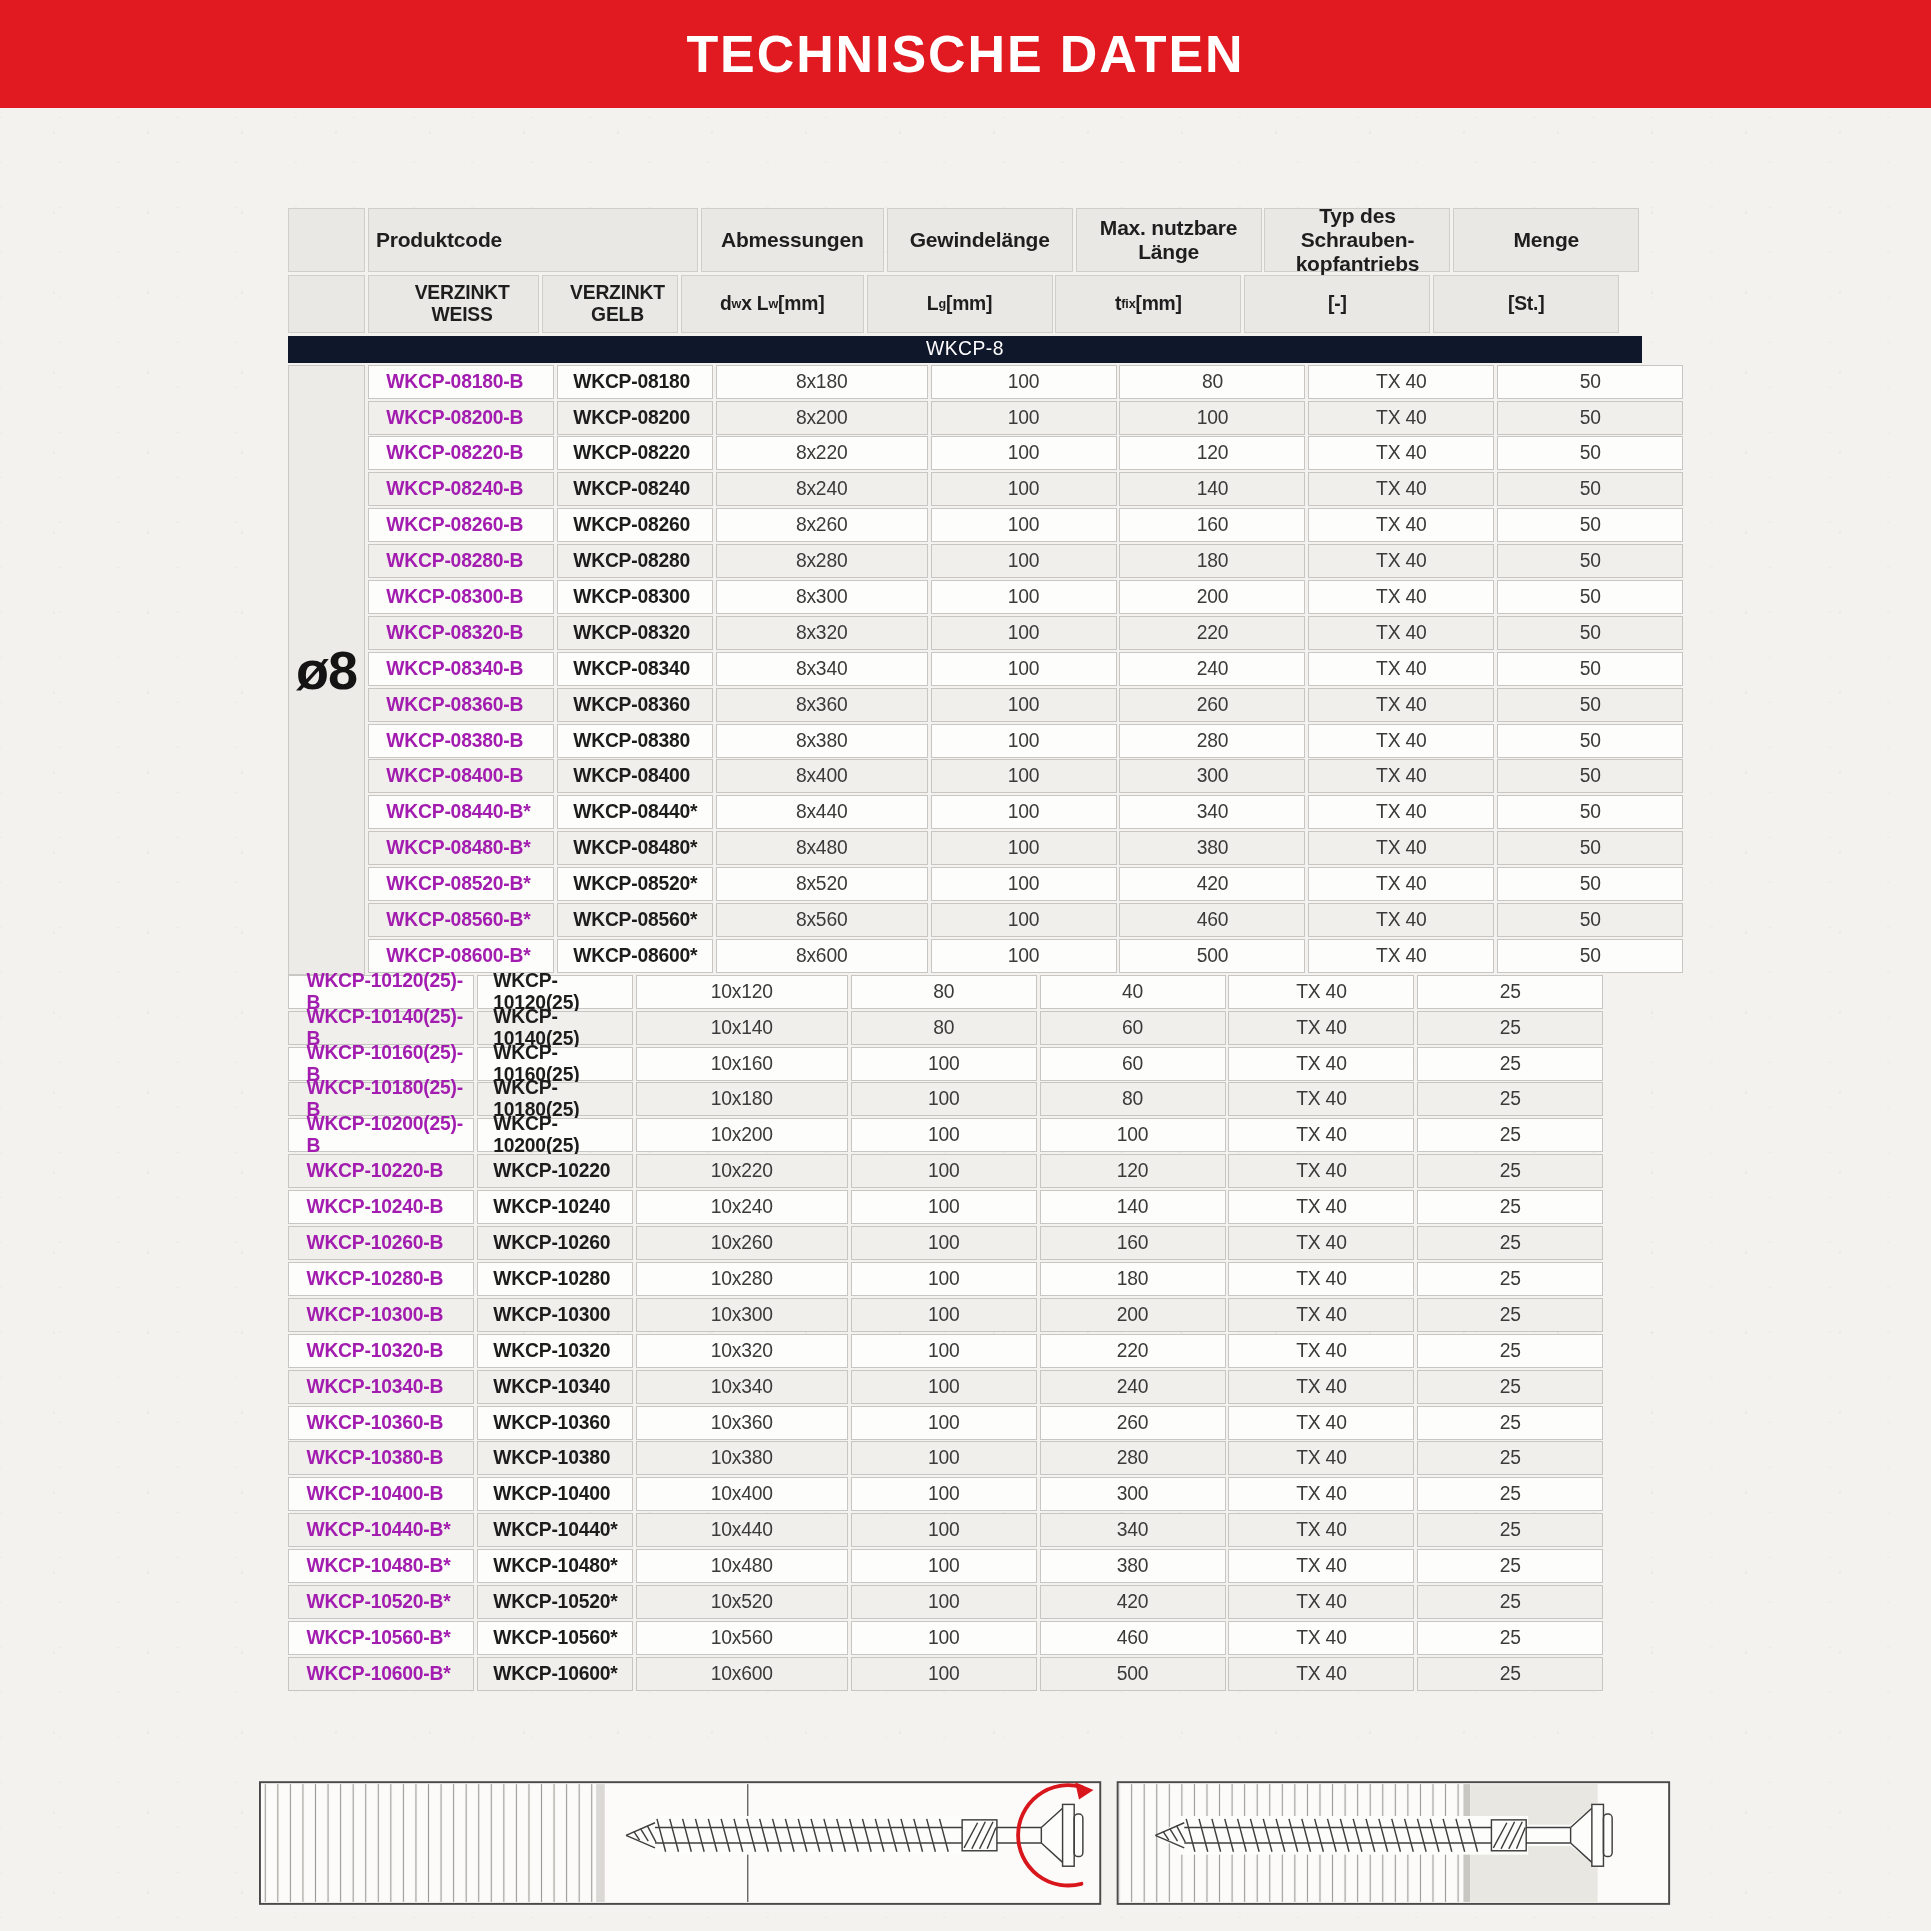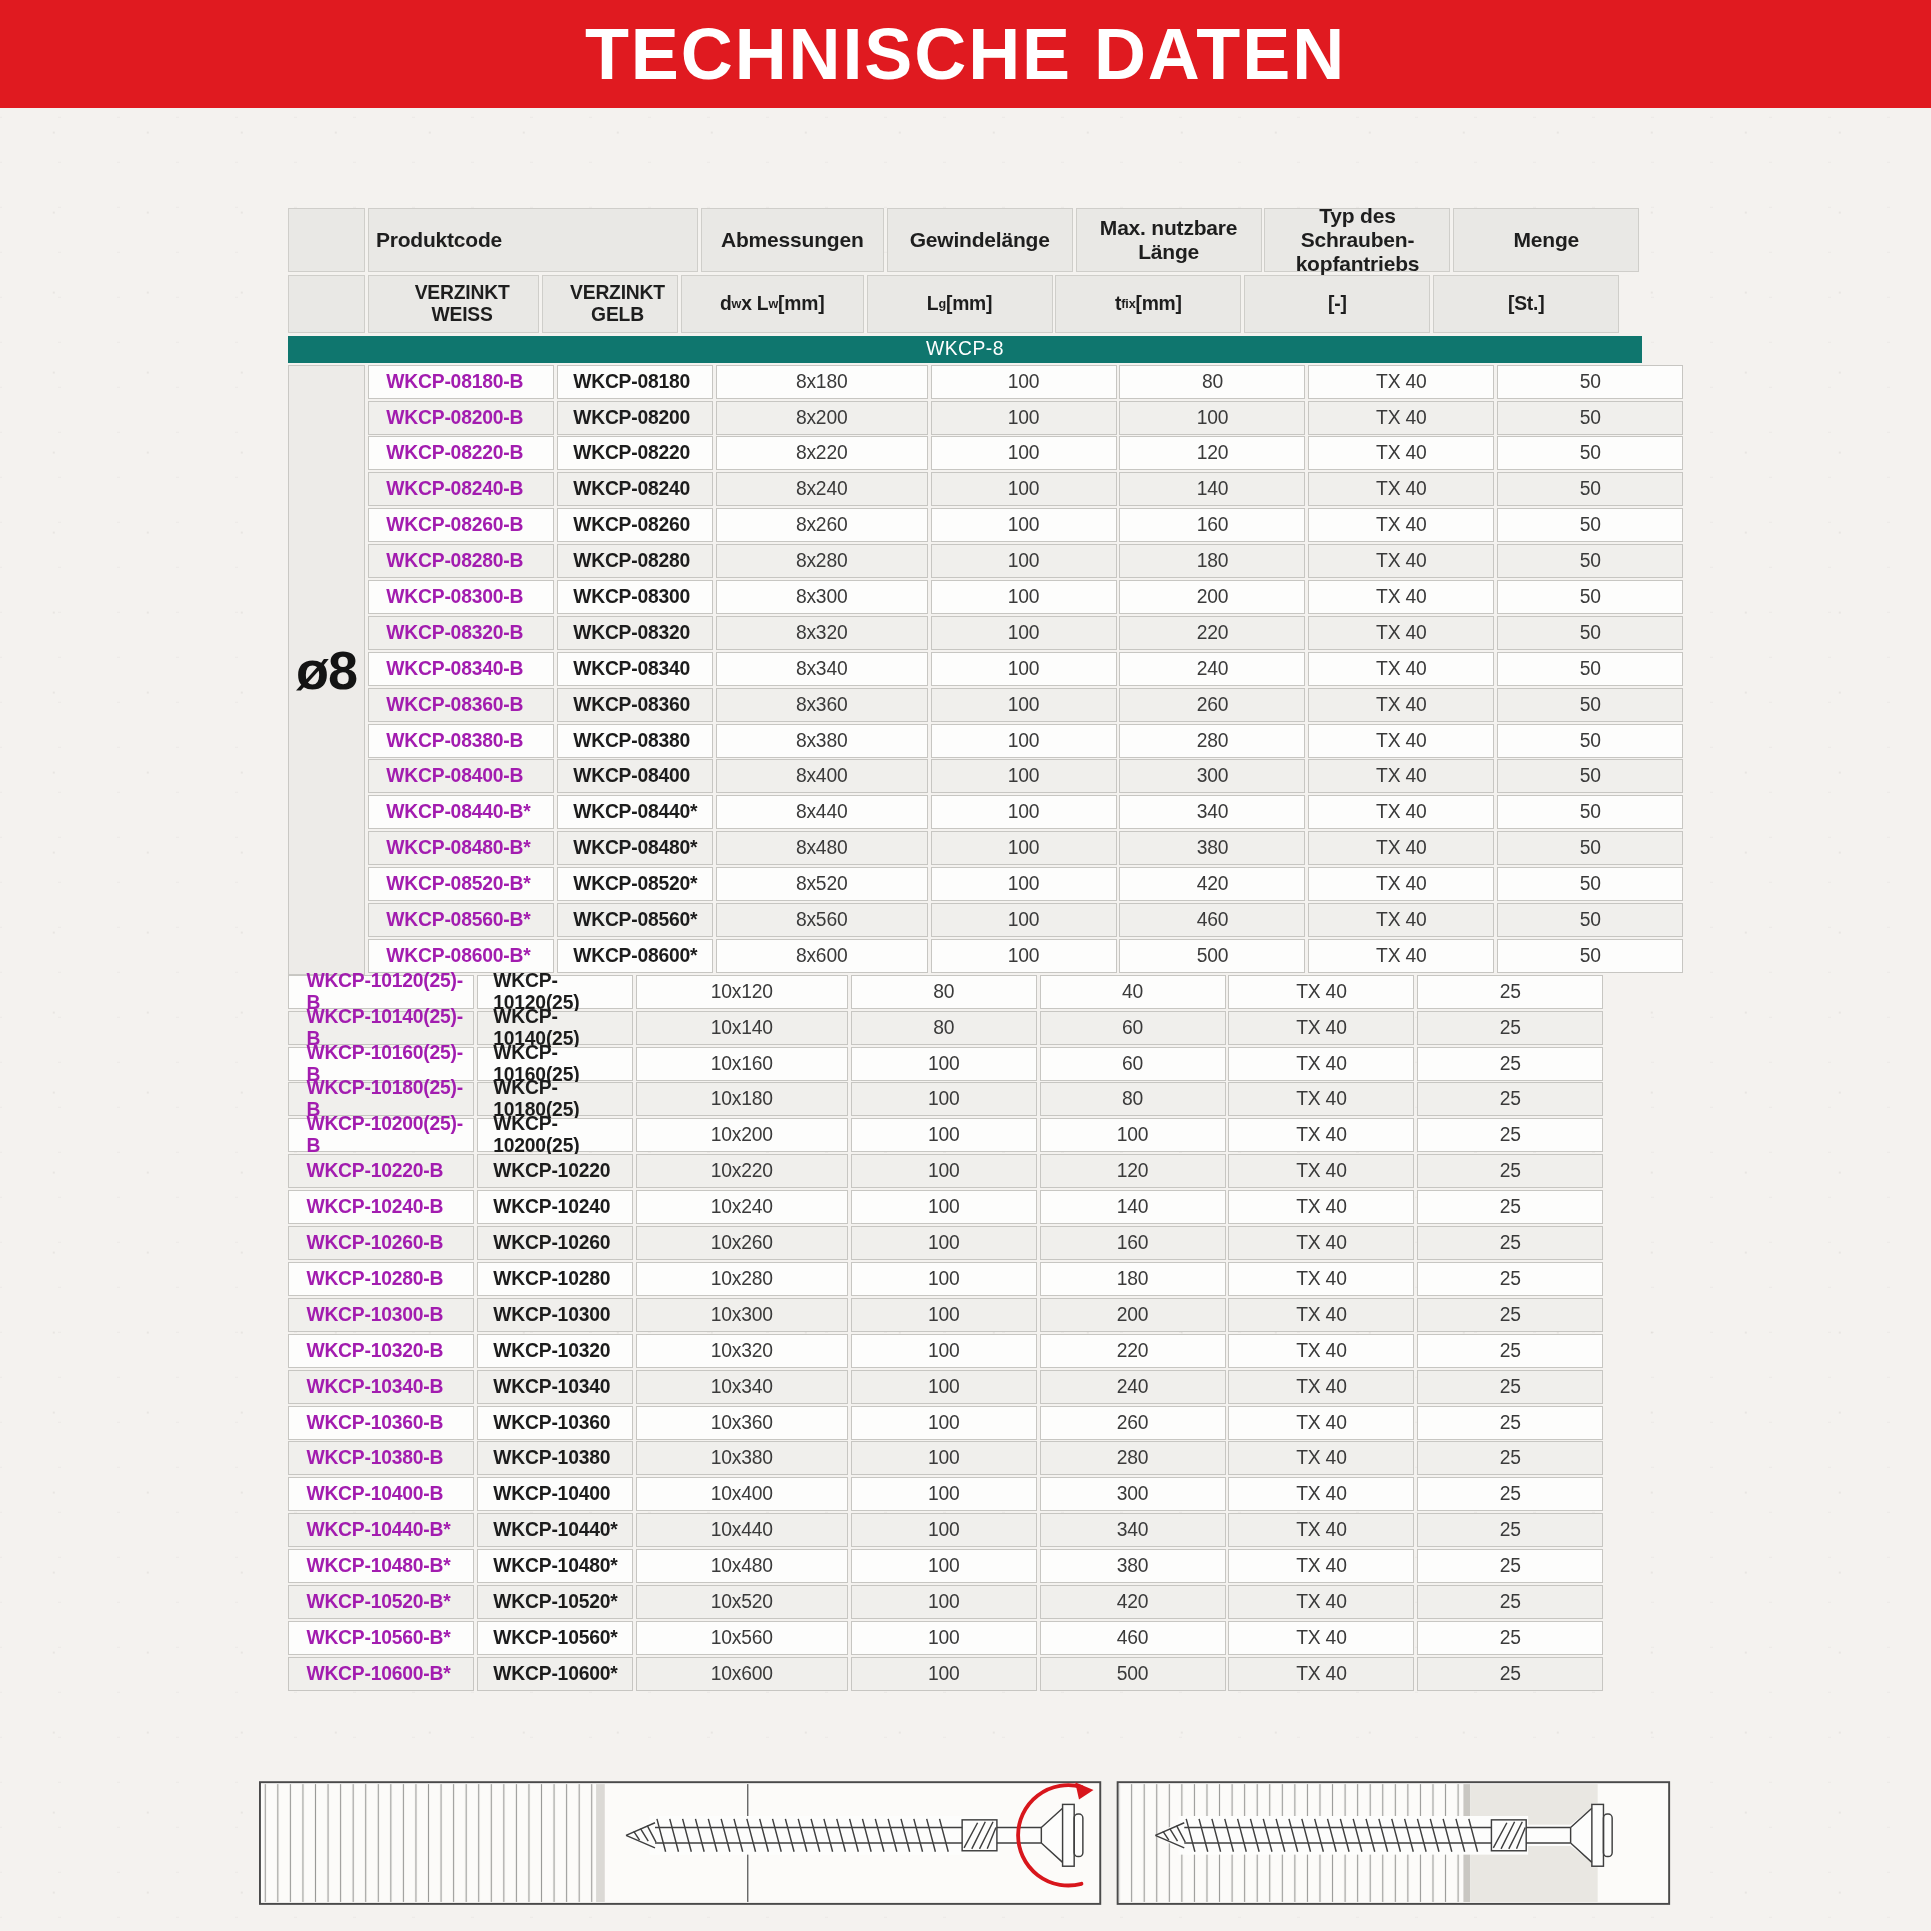--- a/index.html
+++ b/index.html
@@ -13,21 +13,21 @@
     background-position:6.8px 12.6px, 30px 4.8px;
     font-family:"Liberation Sans", sans-serif;
     color:#1e1e1e;
   }
   
   .titleband{
     position:absolute;left:0;top:0;width:1931px;height:108px;
     background:#e01a20;display:flex;align-items:center;justify-content:center;
   }
   .titleband h1{
-    margin:0;color:#ffffff;font-size:72px;font-weight:bold;letter-spacing:1.9px;
+    margin:0;color:#ffffff;font-size:52px;font-weight:bold;letter-spacing:1.9px;
   }
   
   .table{position:absolute;left:288px;top:208px;width:1354px;}
   .hrow{display:flex;margin-bottom:2.9px;}
   .hcell{
     background:#e9e8e5;border:1px solid #cfceca;box-sizing:border-box;
     display:flex;align-items:center;justify-content:center;
     font-weight:bold;color:#1e1e1e;margin-right:2.9px;text-align:center;
     letter-spacing:-0.2px;line-height:1.15;
   }
@@ -35,21 +35,21 @@
   .hrow1 .hcell{height:64px;font-size:21px;}
   .hrow2 .hcell{height:58px;font-size:19.3px;}
   .h-dia{width:77px;}
   .h-prod{width:330px;justify-content:flex-start;padding-left:7px;}
   .h-dim{width:183px;}
   .h-c{width:186px;padding:0 11.6px;}
   .h-weiss{width:171px;justify-content:flex-start;padding-left:17.4px;}
   .h-gelb{width:136px;justify-content:flex-start;padding-left:15.4px;}
   sub{font-size:12.6px;}
   .band{
-    height:27px;margin-bottom:1.9px;background:#0f766e;color:#fff;
+    height:27px;margin-bottom:1.9px;background:#0f172a;color:#fff;
     display:flex;align-items:center;justify-content:center;
     font-size:19.3px;letter-spacing:0.5px;
   }
   .section{display:flex;}
   .dia{
     width:77px;min-width:77px;margin-right:2.9px;background:#edebe8;
     border:1px solid #c9c8c4;box-sizing:border-box;
     display:flex;align-items:center;justify-content:center;
     font-weight:bold;font-size:54px;letter-spacing:-1px;color:#141414;
   }

